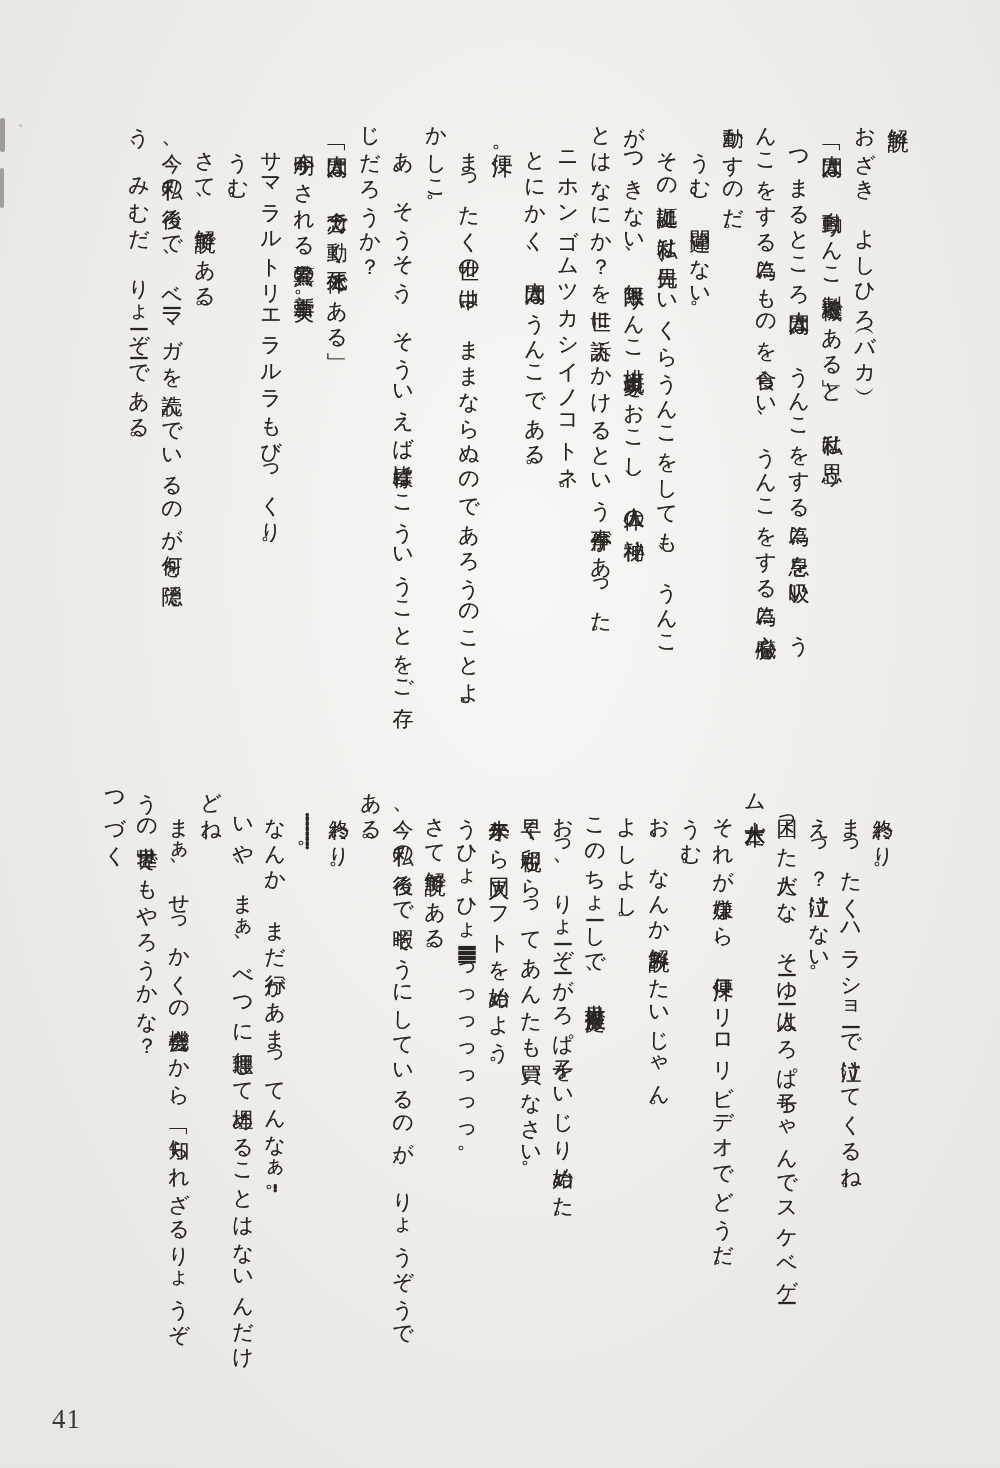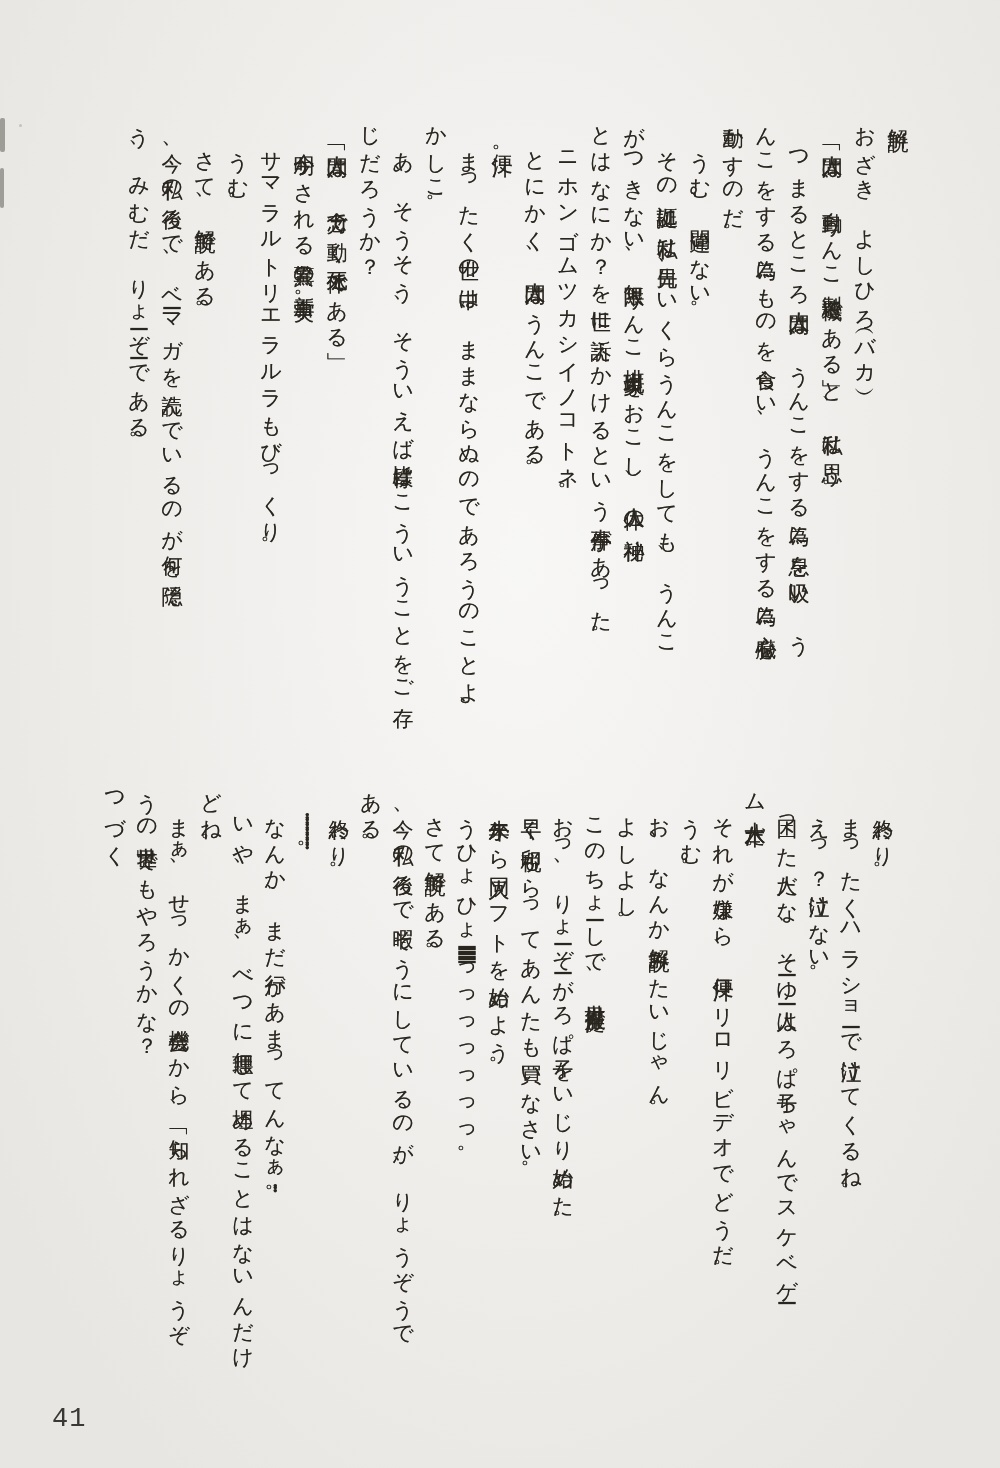--- a/index.html
+++ b/index.html
@@ -25,21 +25,21 @@
   }
   .vblock p{margin:0;padding:0;}
   .upper{top:112px;right:86px;height:652px;line-height:33px;}
   .lower{top:778px;right:101px;height:652px;line-height:32px;}
   .vline.ind{text-indent:25px;}
   .head-title{padding-top:245px;}
   .head-author{padding-top:265px;margin-left:33px;}
   .continued{padding-top:535px;}
   .page-number{
     position:absolute;left:52px;top:1404px;
-    font-family:Liberation Mono, monospace;
+    font-family:Liberation Serif, serif;
     font-size:27px;color:#3a3834;letter-spacing:1px;
   }
   
   .artifact{position:absolute;background:#55524b;opacity:.5;border-radius:2px;}
   .a1{left:0;top:118px;width:5px;height:34px;}
   .a2{left:0;top:168px;width:4px;height:40px;}
   .a3{left:19px;top:124px;width:3px;height:3px;opacity:.25;border-radius:50%;}
 </style>
 </head>
 <body>

